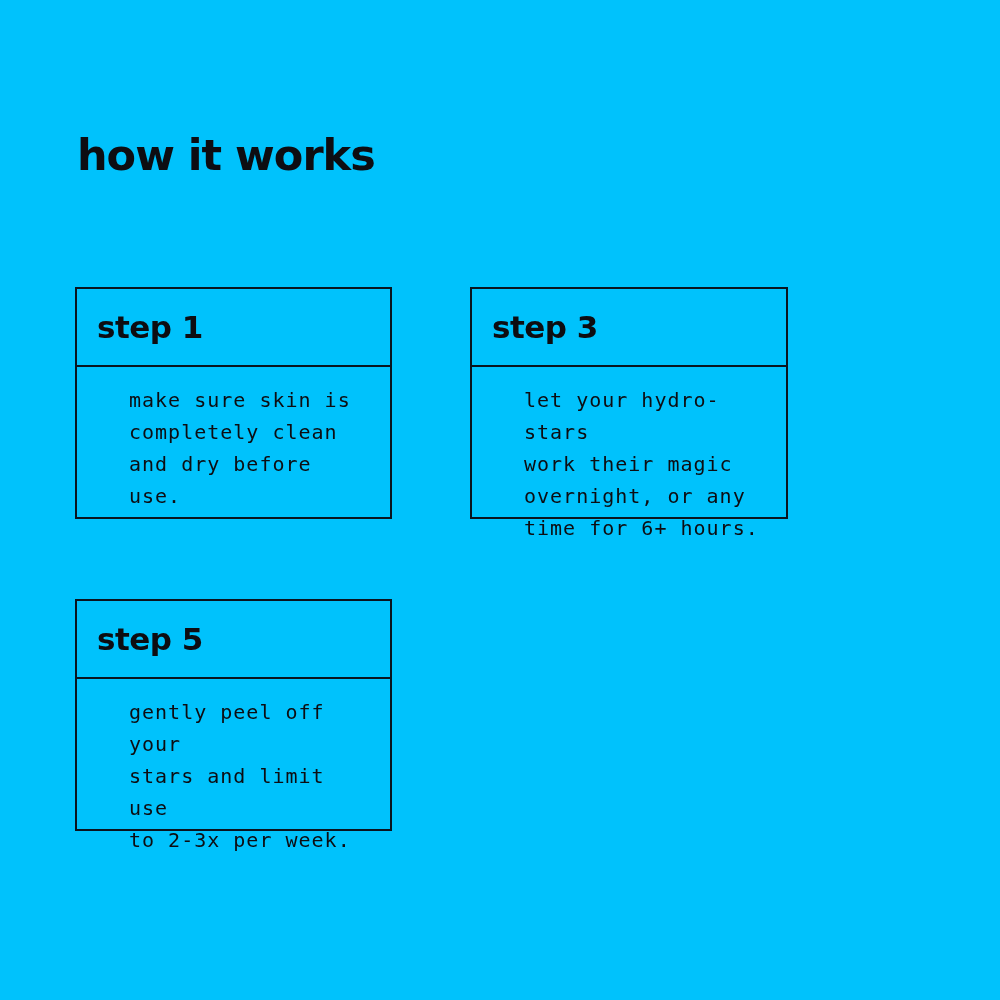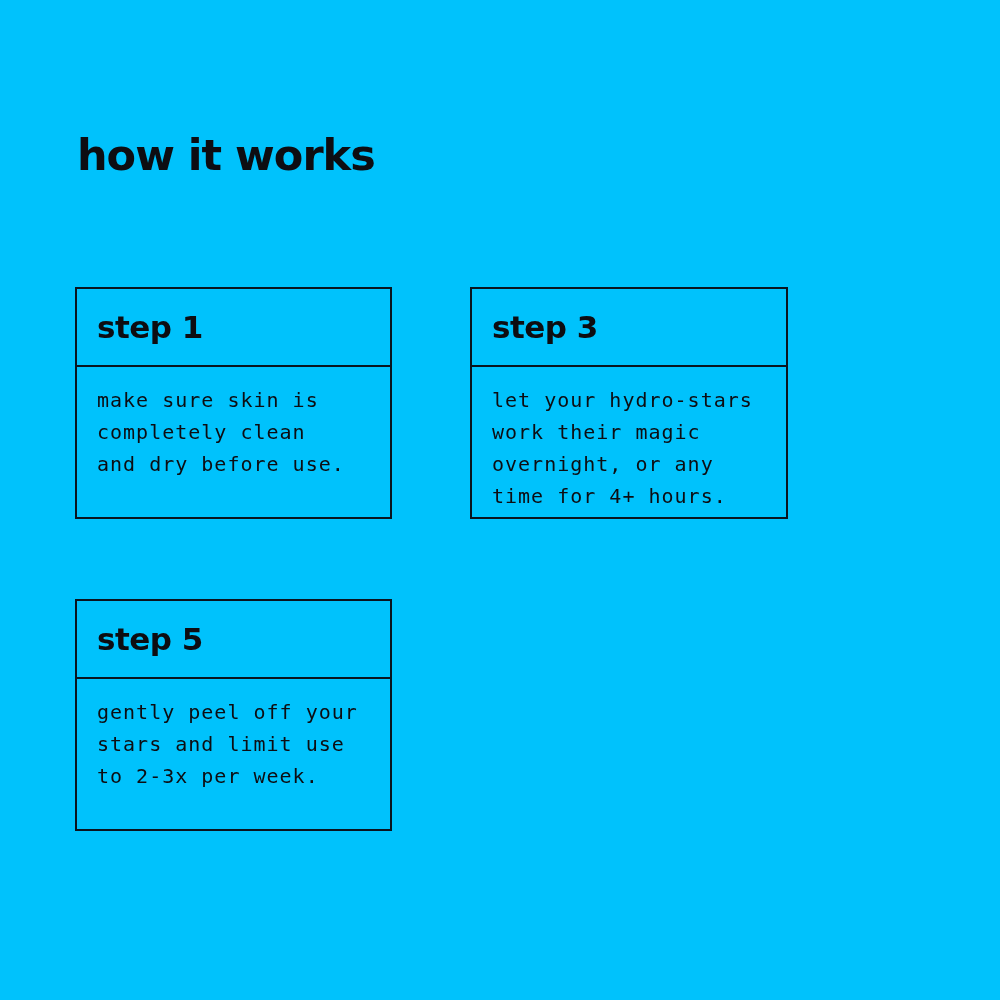--- a/index.html
+++ b/index.html
@@ -63,20 +63,21 @@
     font-weight: 700;
     letter-spacing: -0.5px;
   }
   .step-card__body {
     padding: 17px 20px;
     font-family: "DejaVu Sans Mono", "Liberation Mono", monospace;
     font-size: 20px;
     line-height: 32px;
     letter-spacing: 1px;
     white-space: pre-line;
+    margin-left: 32px;
   }
 </style>
 </head>
 <body style="--bg: #00c2fc; --ink: #0d0d12; --line: #0a141f;">
 
 <div class="canvas">
 
   <h1 class="page-title">how it works</h1>
 
   <div class="steps-grid">
@@ -91,21 +92,21 @@
     </div>
 
 
     <div class="step-card">
       <div class="step-card__header">
         <span class="step-card__label">step 3</span>
       </div>
       <div class="step-card__body">let your hydro-stars
 work their magic
 overnight, or any
-time for 4+ hours.</div>
+time for 6+ hours.</div>
     </div>
 
     <div class="step-card">
       <div class="step-card__header">
         <span class="step-card__label">step 5</span>
       </div>
       <div class="step-card__body">gently peel off your
 stars and limit use
 to 2-3x per week.</div>
     </div>

